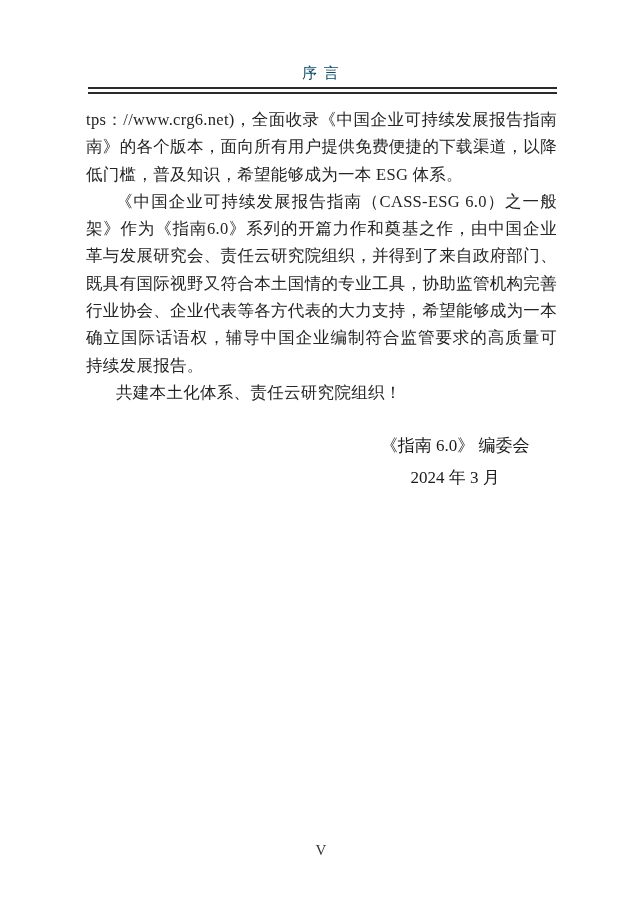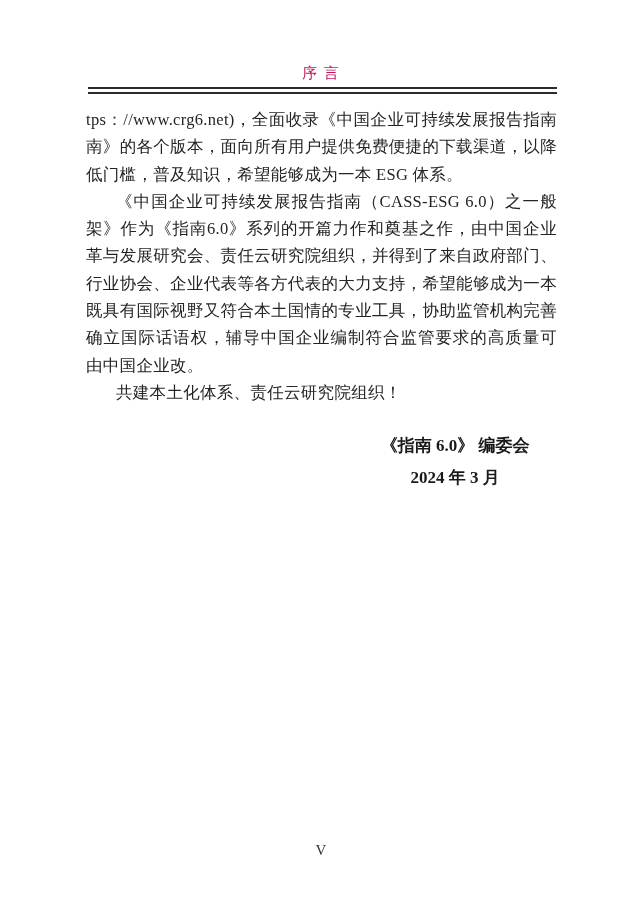--- a/index.html
+++ b/index.html
@@ -12,21 +12,21 @@
     overflow: hidden;
   }
   .section-title {
     position: absolute;
     top: 64px;
     left: 0;
     width: 100%;
     text-align: center;
     font-size: 15px;
     letter-spacing: 1.5px;
-    color: #be185d;
+    color: #0c4a6e;
   }
   .header-rule {
     position: absolute;
     top: 87px;
     left: 88px;
     width: 469px;
   }
   .rule-thin  { height: 1.5px; background: #2b2b2b; }
   .rule-thick { height: 2.5px; background: #2b2b2b; margin-top: 3px; }
   .doc-body {
@@ -48,21 +48,21 @@
     white-space: normal;
   }
   .line.last { text-align-last: left; }
   .line.ind  { text-indent: 30px; }
   .signature {
     position: absolute;
     top: 430px;
     left: 325px;
     width: 260px;
     text-align: center;
-    font-weight: bold;
+    font-weight: normal;
     font-size: 17px;
     color: #1a1a1a;
     line-height: 32px;
   }
   .page-number {
     position: absolute;
     top: 840px;
     left: 0;
     width: 100%;
     text-align: center;
@@ -88,24 +88,24 @@
     <p>
       <span class="line" style="display:block">tps：//www.crg6.net)，全面收录《中国企业可持续发展报告指南</span>
       <span class="line" style="display:block">南》的各个版本，面向所有用户提供免费便捷的下载渠道，以降</span>
       <span class="line last" style="display:block">低门槛，普及知识，希望能够成为一本 ESG 体系。</span>
     </p>
 
     <p>
       <span class="line ind" style="display:block">《中国企业可持续发展报告指南（CASS-ESG 6.0）之一般框</span>
       <span class="line" style="display:block">架》作为《指南6.0》系列的开篇力作和奠基之作，由中国企业改</span>
       <span class="line" style="display:block">革与发展研究会、责任云研究院组织，并得到了来自政府部门、</span>
+      <span class="line" style="display:block">既具有国际视野又符合本土国情的专业工具，协助监管机构完善</span>
       <span class="line" style="display:block">行业协会、企业代表等各方代表的大力支持，希望能够成为一本</span>
-      <span class="line" style="display:block">既具有国际视野又符合本土国情的专业工具，协助监管机构完善</span>
       <span class="line" style="display:block">确立国际话语权，辅导中国企业编制符合监管要求的高质量可</span>
-      <span class="line last" style="display:block">由中国企业改。</span>
+      <span class="line last" style="display:block">持续发展报告。</span>
     </p>
 
     <p>
       <span class="line ind last" style="display:block">共建本土化体系、责任云研究院组织！</span>
     </p>
 
   </div>
 
   <div class="signature">
     <div>《指南 6.0》 编委会</div>

